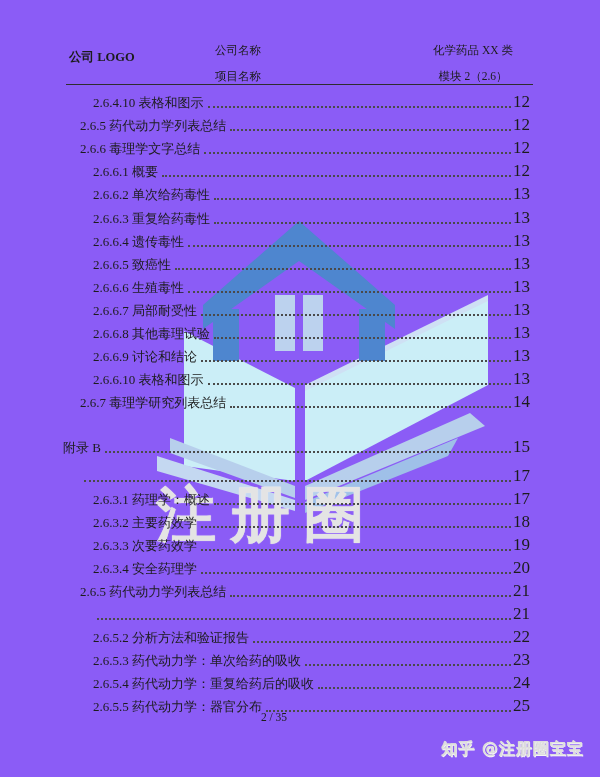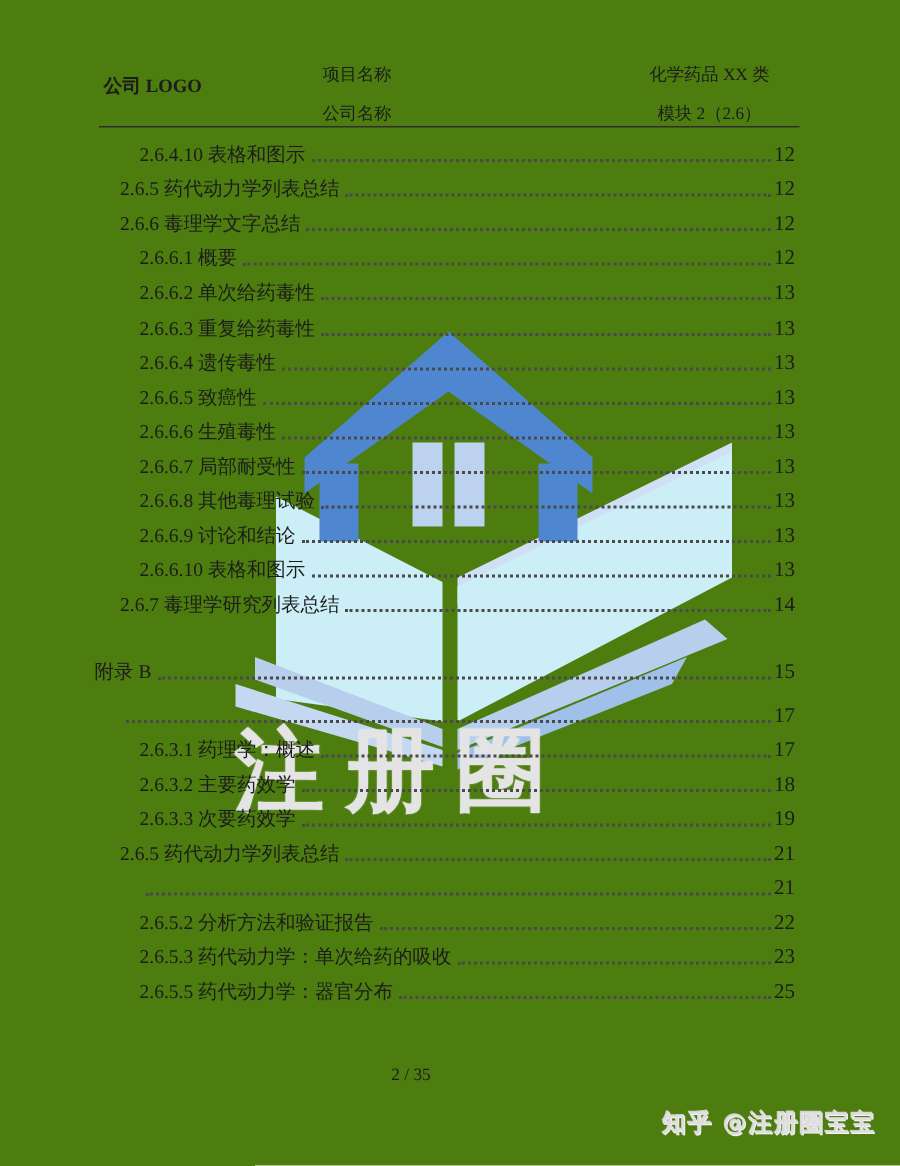--- a/index.html
+++ b/index.html
@@ -1,17 +1,17 @@
 <!DOCTYPE html>
 <html><head>
 <meta charset="utf-8">
 <style>
   html,body{margin:0;padding:0;background:#ffffff;}
   .page{
-    position:relative;width:600px;height:777px;background:#4d7c0f;overflow:hidden;
+    position:relative;width:600px;height:777px;background:#8b5cf6;overflow:hidden;
     font-family:"Liberation Serif","DejaVu Serif",serif;color:#1c1c1c;
   }
   
   .hdr-left{position:absolute;left:69px;top:49px;font-size:12.5px;font-weight:bold;white-space:nowrap;}
   .hdr-center{position:absolute;left:172px;top:37px;width:132px;text-align:center;font-size:11.5px;line-height:26px;}
   .hdr-right{position:absolute;left:411px;top:37px;width:124px;text-align:center;font-size:11.5px;line-height:26px;}
   .hdr-rule{position:absolute;left:66px;top:84px;width:467px;height:1.4px;background:#2e2e2e;}
   
   .logo-wm{position:absolute;left:155px;top:213px;width:370px;height:305px;z-index:1;}
   
@@ -19,21 +19,21 @@
     position:absolute;left:156px;top:484px;z-index:2;
     font-family:"DejaVu Sans","Liberation Sans",sans-serif;
     font-size:60px;font-weight:700;line-height:1;letter-spacing:14px;
     color:#e4e4e4;text-shadow:0 0 1px #f2f2f2;white-space:nowrap;
   }
   
   .toc{position:absolute;left:63px;top:89px;width:467px;z-index:3;}
   .toc-row{display:flex;align-items:flex-end;height:23.1px;}
   .toc-label{white-space:nowrap;font-size:13px;}
   .toc-dots{flex:1;border-bottom:2px dotted #4a4a4a;margin:0 2px 4px 4px;min-width:12px;}
-  .toc-page{font-size:14px;text-align:right;}
+  .toc-page{font-size:17px;text-align:right;}
   .lv0{padding-left:0;}
   .lv1{padding-left:17px;}
   .lv2{padding-left:30px;}
   .toc-row.spaced{margin-top:22px;margin-bottom:5px;}
   
   .footer{position:absolute;left:0;top:711px;width:548px;text-align:center;font-size:11.5px;z-index:3;}
   
   .zhihu-wm{
     position:absolute;right:16px;top:739px;z-index:3;
     font-family:"DejaVu Sans","Liberation Sans",sans-serif;
@@ -42,22 +42,22 @@
     white-space:nowrap;
   }
 </style>
 </head>
 <body>
 
 <div class="page">
 
   <div class="hdr-left">公司 LOGO</div>
   <div class="hdr-center">
+    <div>公司名称</div>
     <div>项目名称</div>
-    <div>公司名称</div>
   </div>
   <div class="hdr-right">
     <div>化学药品 XX 类</div>
     <div>模块 2（2.6）</div>
   </div>
   <div class="hdr-rule"></div>
 
   <svg class="logo-wm" viewBox="0 0 370 305" aria-hidden="true">
 
     <polygon points="29,118 140,175 140,268 29,253" fill="#cbeef7"></polygon>
@@ -171,40 +171,50 @@
       <div class="toc-row lv2">
     <span class="toc-label">2.6.3.2 主要药效学</span>
     <span class="toc-dots"></span>
     <span class="toc-page">18</span>
   </div>
       <div class="toc-row lv2">
     <span class="toc-label">2.6.3.3 次要药效学</span>
     <span class="toc-dots"></span>
     <span class="toc-page">19</span>
   </div>
+      <div class="toc-row lv2">
+    <span class="toc-label">2.6.3.4 安全药理学</span>
+    <span class="toc-dots"></span>
+    <span class="toc-page">20</span>
+  </div>
       <div class="toc-row lv1">
     <span class="toc-label">2.6.5 药代动力学列表总结</span>
     <span class="toc-dots"></span>
     <span class="toc-page">21</span>
   </div>
       <div class="toc-row lv2">
     <span class="toc-dots"></span>
     <span class="toc-page">21</span>
   </div>
       <div class="toc-row lv2">
     <span class="toc-label">2.6.5.2 分析方法和验证报告</span>
     <span class="toc-dots"></span>
     <span class="toc-page">22</span>
   </div>
       <div class="toc-row lv2">
     <span class="toc-label">2.6.5.3 药代动力学：单次给药的吸收</span>
     <span class="toc-dots"></span>
     <span class="toc-page">23</span>
   </div>
       <div class="toc-row lv2">
+    <span class="toc-label">2.6.5.4 药代动力学：重复给药后的吸收</span>
+    <span class="toc-dots"></span>
+    <span class="toc-page">24</span>
+  </div>
+      <div class="toc-row lv2">
     <span class="toc-label">2.6.5.5 药代动力学：器官分布</span>
     <span class="toc-dots"></span>
     <span class="toc-page">25</span>
   </div>
     </div>
 
   <div class="footer">2 / 35</div>
 
   <div class="zhihu-wm">知乎 @注册圈宝宝</div>
 

